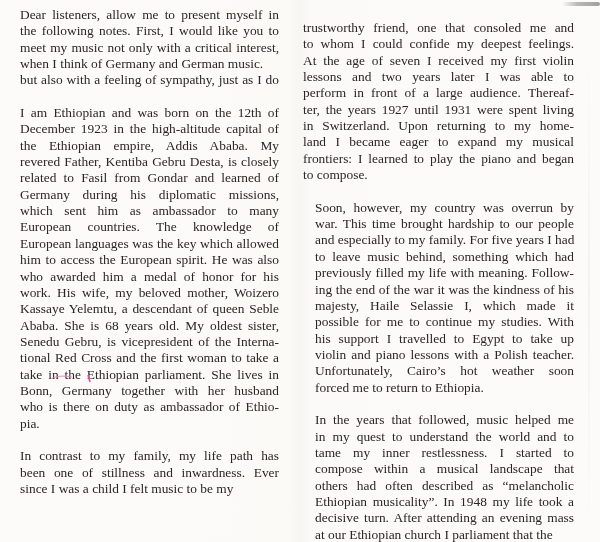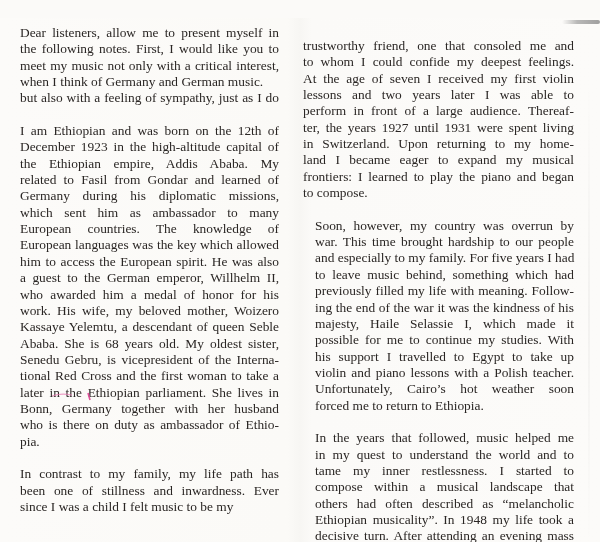--- a/index.html
+++ b/index.html
@@ -4,21 +4,20 @@
 <style>
   html, body { margin: 0; padding: 0; }
   body {
     width: 600px; height: 542px; overflow: hidden;
     background: #fbfaf8;
     position: relative;
   }
   .page {
     position: absolute; inset: 0;
     background: linear-gradient(90deg, #fcfbf9 0%, #fbfaf7 48%, #f7f6f3 50%, #fbfaf8 52%, #fcfbf9 100%);
-    margin-top: 18px;
   }
   .col {
     position: absolute;
     top: 7px;
     width: 271px;
     font-family: "Liberation Serif", "DejaVu Serif", serif;
     font-size: 13.4px;
     line-height: 16.35px;
     color: #2a2624;
     text-align: justify;
@@ -58,34 +57,34 @@
         <span class="line">Dear listeners, allow me to present myself in</span>
         <span class="line">the following notes. First, I would like you to</span>
         <span class="line">meet my music not only with a critical interest,</span>
         <span class="line last">when I think of Germany and German music.</span>
         <span class="line">but also with a feeling of sympathy, just as I do</span>
       </p>
       <p class="para">
         <span class="line">I am Ethiopian and was born on the 12th of</span>
         <span class="line">December 1923 in the high-altitude capital of</span>
         <span class="line">the Ethiopian empire, Addis Ababa. My</span>
+        <span class="line">revered Father, Kentiba Gebru Desta, is closely</span>
         <span class="line">related to Fasil from Gondar and learned of</span>
         <span class="line">Germany during his diplomatic missions,</span>
         <span class="line">which sent him as ambassador to many</span>
         <span class="line">European countries. The knowledge of</span>
         <span class="line">European languages was the key which allowed</span>
         <span class="line">him to access the European spirit. He was also</span>
-        <span class="line">a guest to the German emperor, Willhelm II,</span>
         <span class="line">who awarded him a medal of honor for his</span>
         <span class="line">work. His wife, my beloved mother, Woizero</span>
         <span class="line">Kassaye Yelemtu, a descendant of queen Seble</span>
         <span class="line">Ababa. She is 68 years old. My oldest sister,</span>
         <span class="line">Senedu Gebru, is vicepresident of the Interna-</span>
         <span class="line">tional Red Cross and the first woman to take a</span>
-        <span class="line">later in the Ethiopian parliament. She lives in</span>
+        <span class="line">take in the Ethiopian parliament. She lives in</span>
         <span class="line">Bonn, Germany together with her husband</span>
         <span class="line">who is there on duty as ambassador of Ethio-</span>
         <span class="line last">pia.</span>
       </p>
       <p class="para">
         <span class="line">In contrast to my family, my life path has</span>
         <span class="line">been one of stillness and inwardness. Ever</span>
         <span class="line last">since I was a child I felt music to be my</span>
       </p>
     </div>

